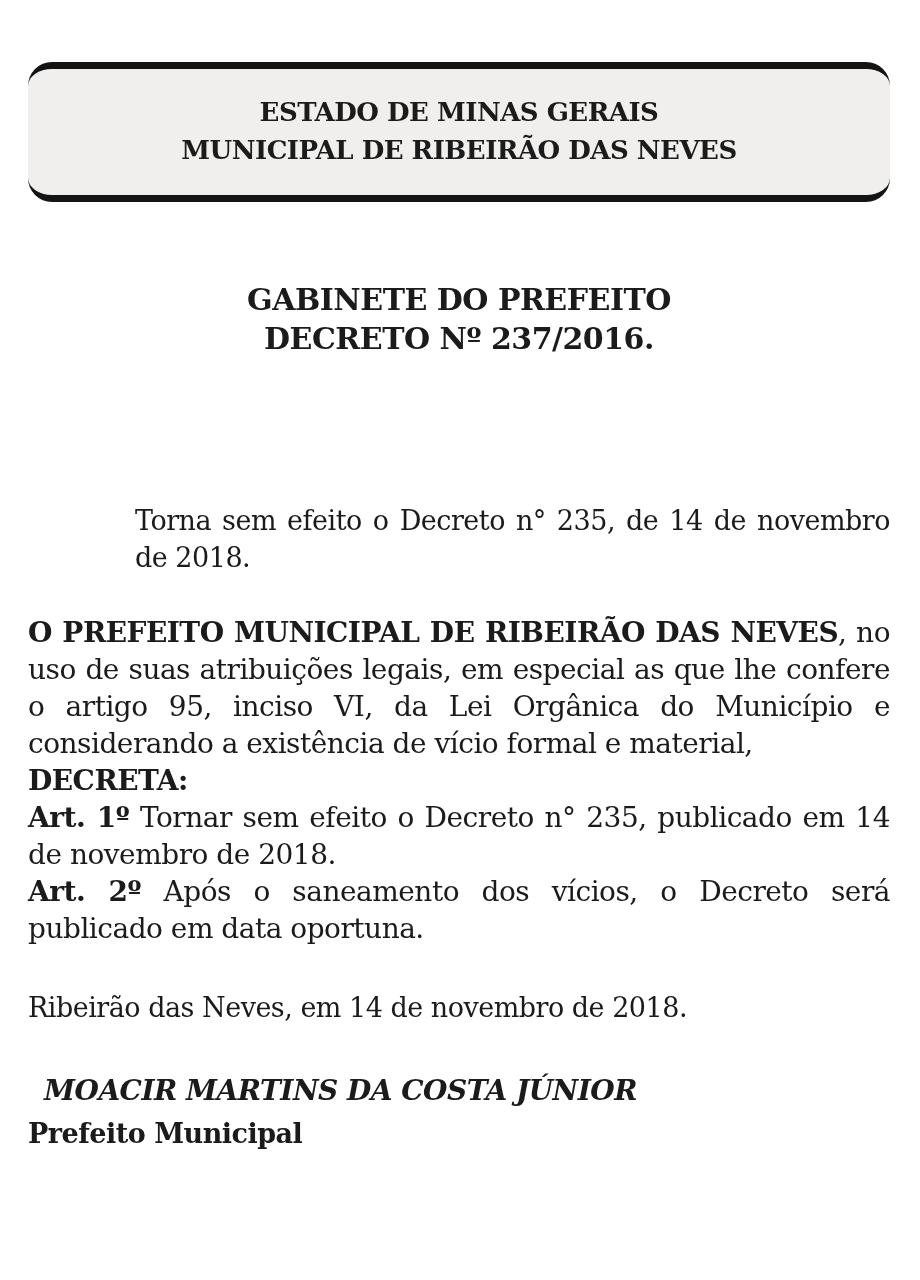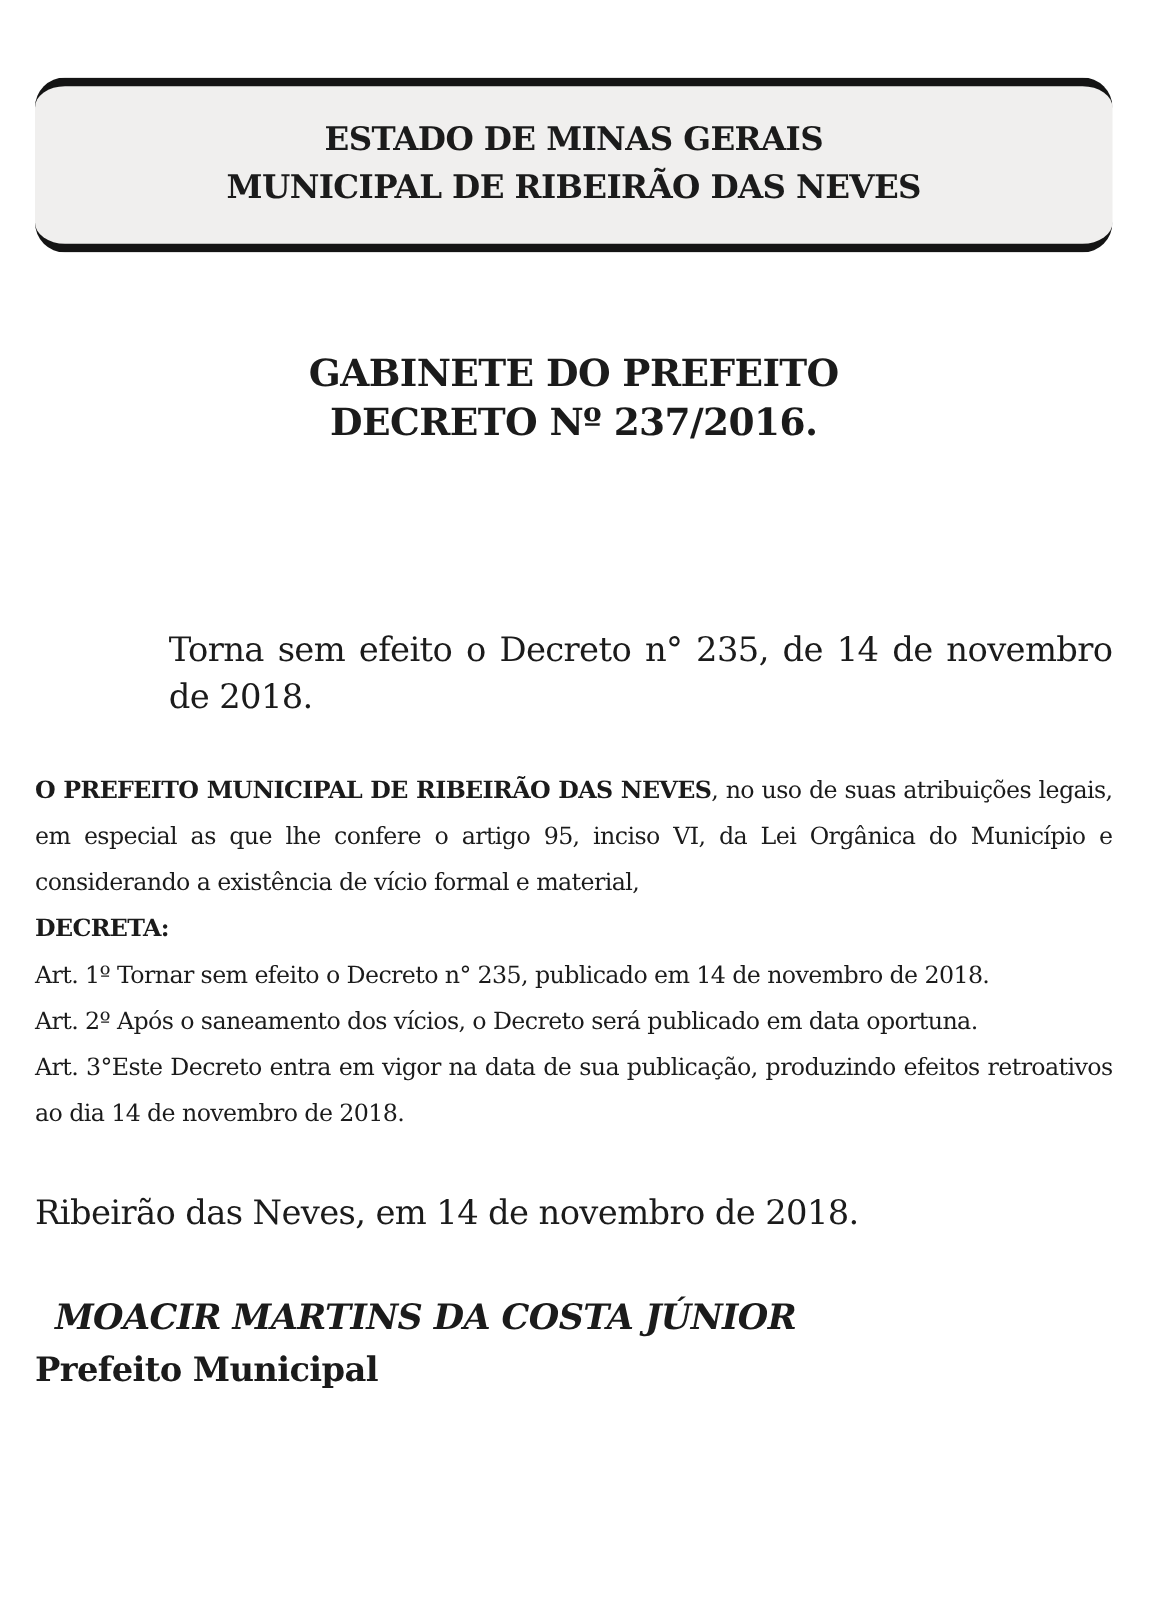--- a/index.html
+++ b/index.html
@@ -54,26 +54,26 @@
   .ementa {
     margin: 144px 0 0 107px;
     text-align: justify;
     font-size: 27px;
     line-height: 37px;
   }
   
   .body-par {
     margin: 0;
     text-align: justify;
-    font-size: 19px;
+    font-size: 28px;
     line-height: 37px;
   }
   .first-body { margin-top: 38px; }
   .decreta { font-weight: bold; text-align: left; }
-  .art-label { font-weight: normal; }
+  .art-label { font-weight: bold; }
   
   .dateline {
     margin: 42px 0 0 0;
     font-size: 27px;
     line-height: 37px;
     text-align: left;
   }
   .sig-name {
     margin: 46px 0 0 16px;
     font-weight: bold;
@@ -112,22 +112,19 @@
   <p class="body-par decreta">DECRETA:</p>
 
   <p class="body-par">
     <strong class="art-label">Art. 1º</strong><span> Tornar sem efeito o Decreto n° 235, publicado em 14 de novembro de 2018.</span>
   </p>
 
   <p class="body-par">
     <strong class="art-label">Art. 2º</strong><span> Após o saneamento dos vícios, o Decreto será publicado em data oportuna.</span>
   </p>
 
-  <p class="body-par">
-    <strong class="art-label">Art. 3°</strong><span>Este Decreto entra em vigor na data de sua publicação, produzindo efeitos retroativos ao dia 14 de novembro de 2018.</span>
-  </p>
 
   <p class="dateline">Ribeirão das Neves, em 14 de novembro de 2018.</p>
 
   <p class="sig-name">MOACIR MARTINS DA COSTA JÚNIOR</p>
   <p class="sig-role">Prefeito Municipal</p>
 
 </div>
 
 </body></html>

